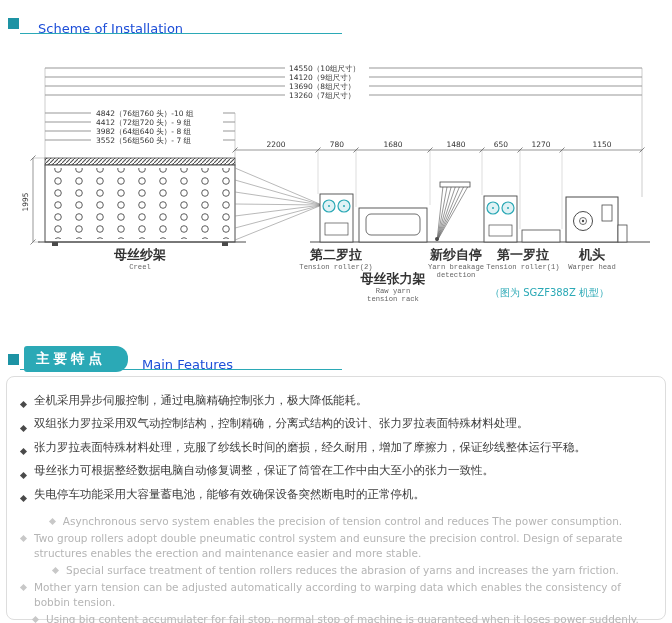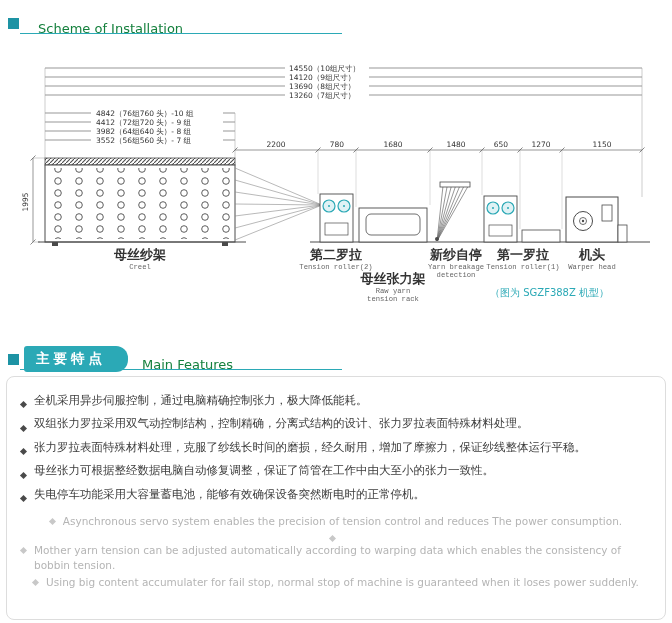--- a/index.html
+++ b/index.html
@@ -6,21 +6,21 @@
   html,body { background:#fff; }
   body { font-family:"DejaVu Sans","Liberation Sans",sans-serif; }
   .page { position:relative; width:672px; height:623px; background:#fff; overflow:hidden; }
 
   
   .sec-header { position:absolute; left:8px; display:flex; align-items:center; height:26px; }
   .hline { position:absolute; left:12px; bottom:2px; width:322px; height:1px; background:#2ba9b6; }
   .lead-sq { width:11px; height:11px; background:#1d93a4; margin-right:5px; flex:0 0 auto; }
   .banner { position:relative; z-index:2; background:#2ba9b6; color:#fff; font-size:13.5px; font-weight:bold;
             letter-spacing:4px; padding:4px 22px 4px 12px; border-radius:3px 12px 12px 3px; white-space:nowrap; }
-  .en-title { position:relative; z-index:2; color:#15803d; font-size:13px; margin-left:14px; padding-bottom:3px; white-space:nowrap;margin-top:13px; }
+  .en-title { position:relative; z-index:2; color:#1d4ed8; font-size:13px; margin-left:14px; padding-bottom:3px; white-space:nowrap;margin-top:13px; }
 
   
   .diagram { position:absolute; top:55px; left:0; width:672px; height:290px; }
   .diagram svg { position:absolute; left:10px; top:0; }
   svg text { font-family:"DejaVu Sans",sans-serif; }
   .mlabel { position:absolute; top:192px; text-align:center; line-height:1.2; }
   .mcn { font-size:13px; font-weight:bold; color:#333; }
   .men { font-size:7.2px; color:#666;font-family:Liberation Mono, monospace; }
   .model-note { position:absolute; left:490px; top:231px; font-size:10px; color:#2ba9b6; white-space:nowrap; }
 
@@ -248,20 +248,25 @@
           <span>失电停车功能采用大容量蓄电池，能够有效确保设备突然断电时的正常停机。</span>
         </li>
     </ul>
     <ul class="feat-list feat-en">
       <li>
           <span class="bullet"></span>
           <span>Asynchronous servo system enables the precision of tension control and reduces The power consumption.</span>
         </li>
       <li>
           <span class="bullet"></span>
+          <span>Two group rollers adopt double pneumatic control system and eunsure the precision control. Design of separate structures enables the erection and maintenance easier and more stable.</span>
+        </li>
+      <li>
+          <span class="bullet"></span>
+          <span>Special surface treatment of tention rollers reduces the abrasion of yarns and increases the yarn friction.</span>
         </li>
       <li>
           <span class="bullet"></span>
           <span>Mother yarn tension can be adjusted automatically according to warping data which enables the consistency of bobbin tension.</span>
         </li>
       <li>
           <span class="bullet"></span>
           <span>Using big content accumulater for fail stop, normal stop of machine is guaranteed when it loses power suddenly.</span>
         </li>
     </ul>

